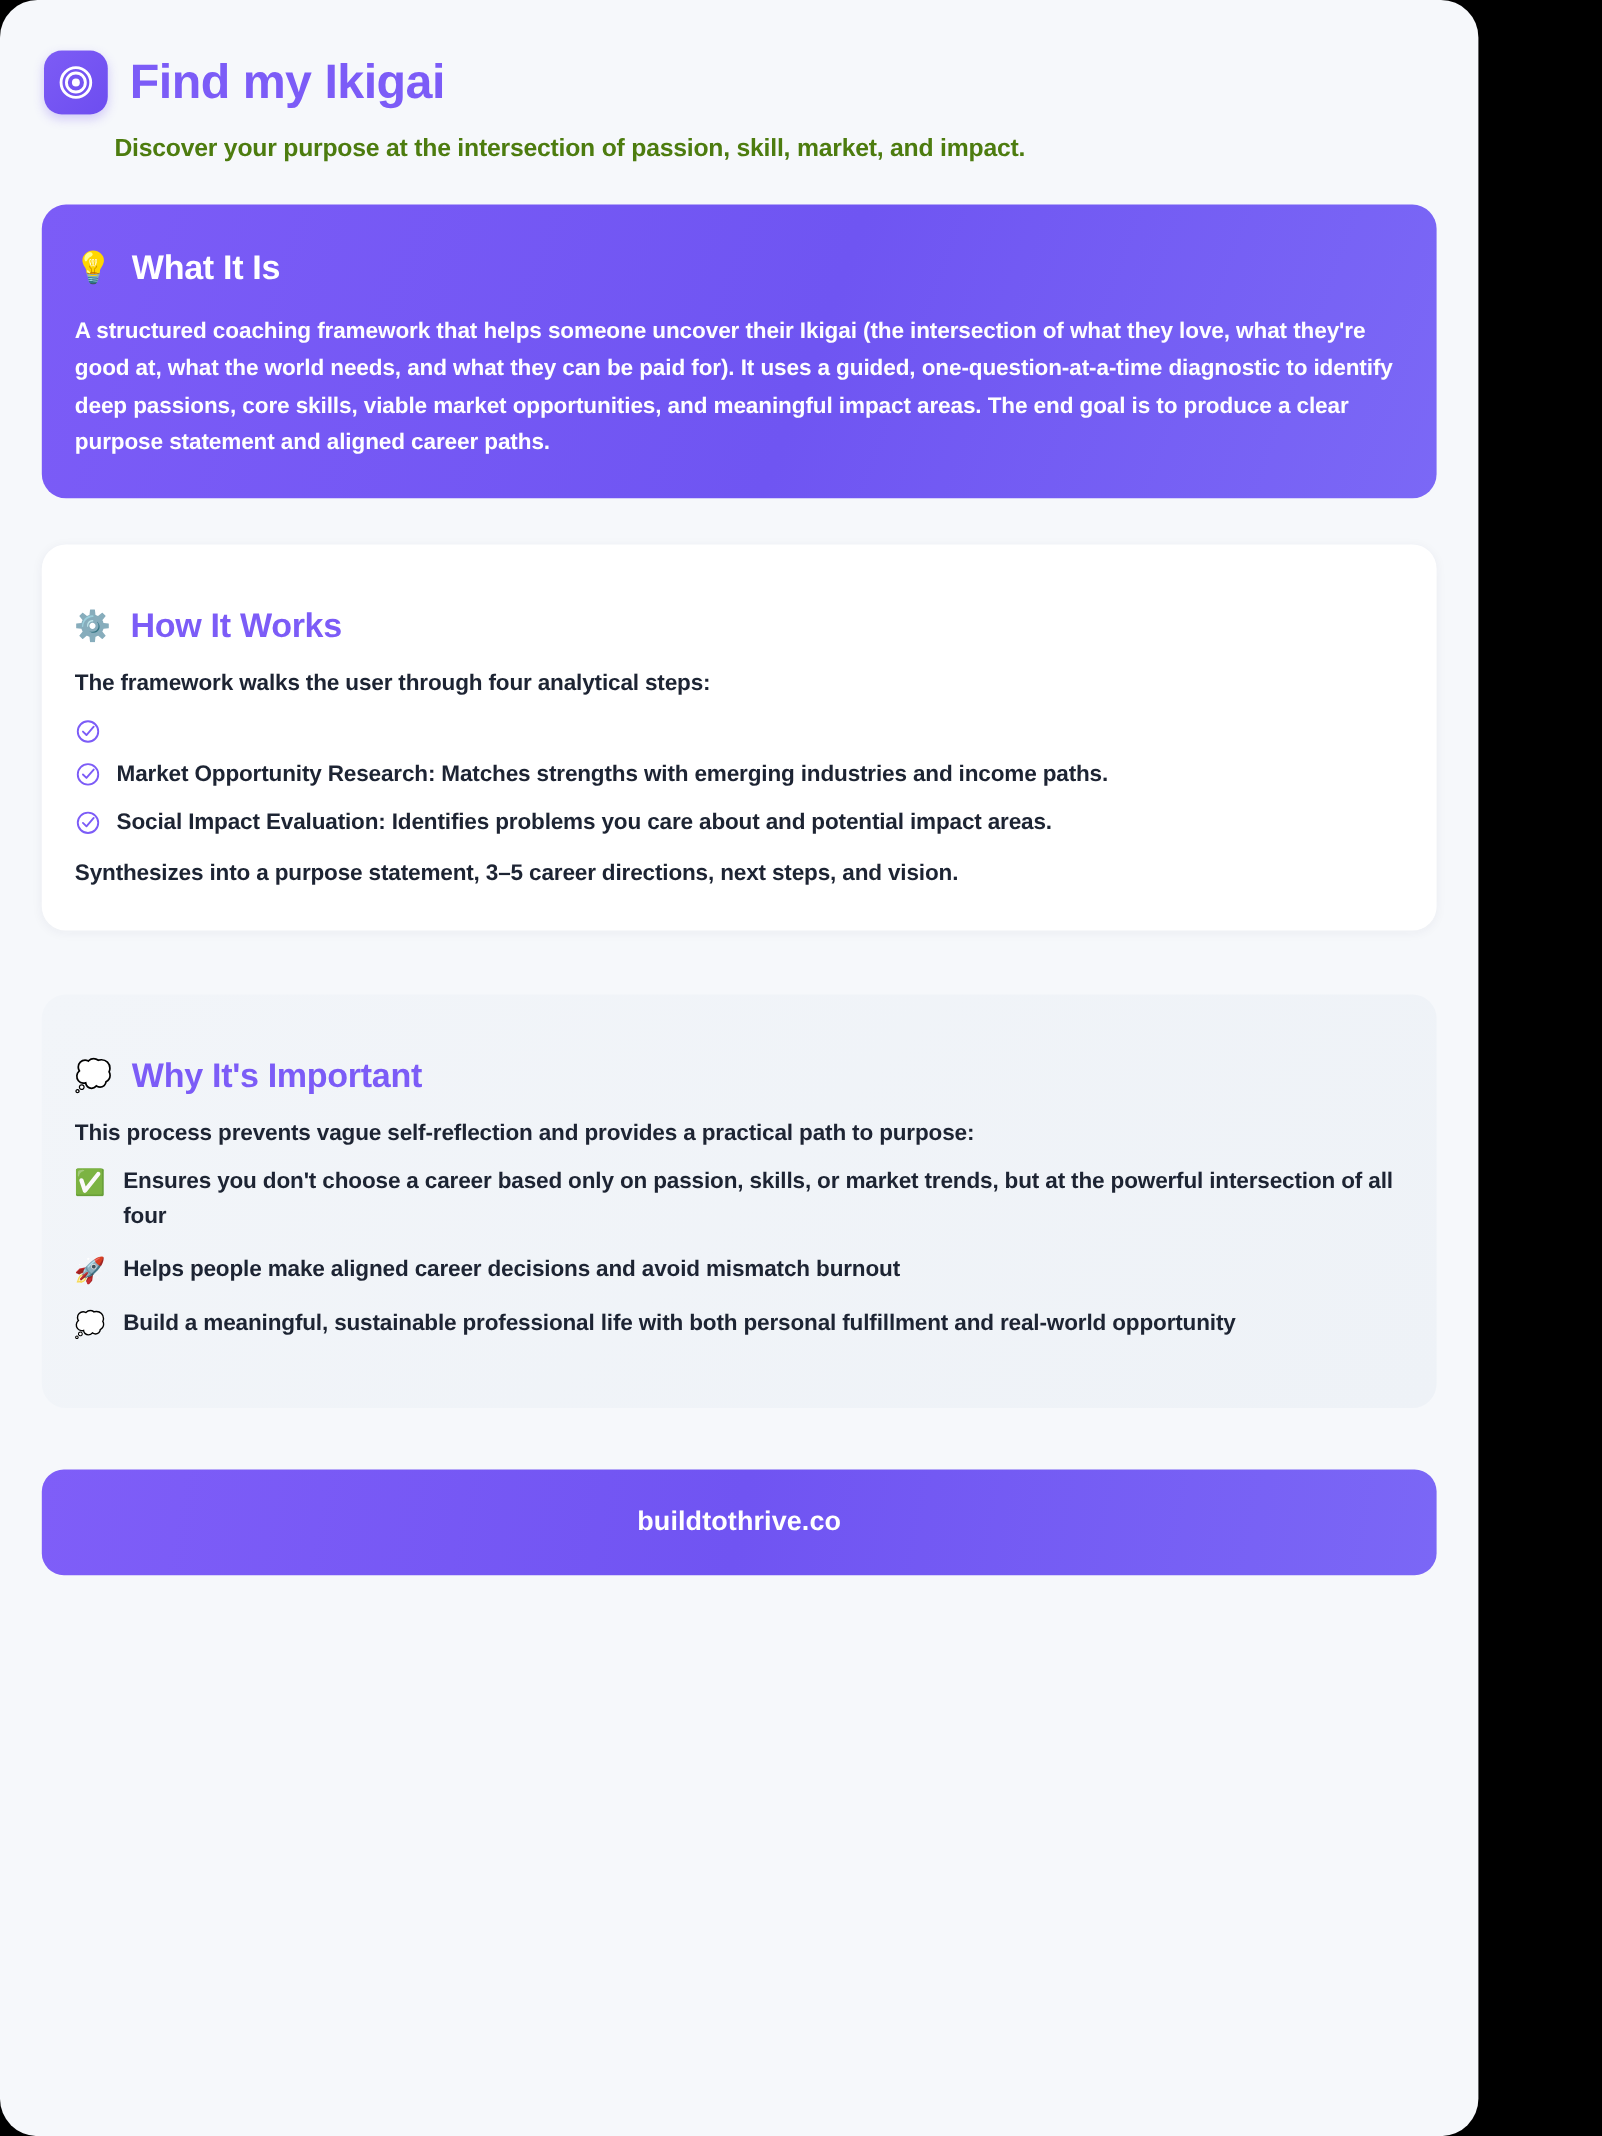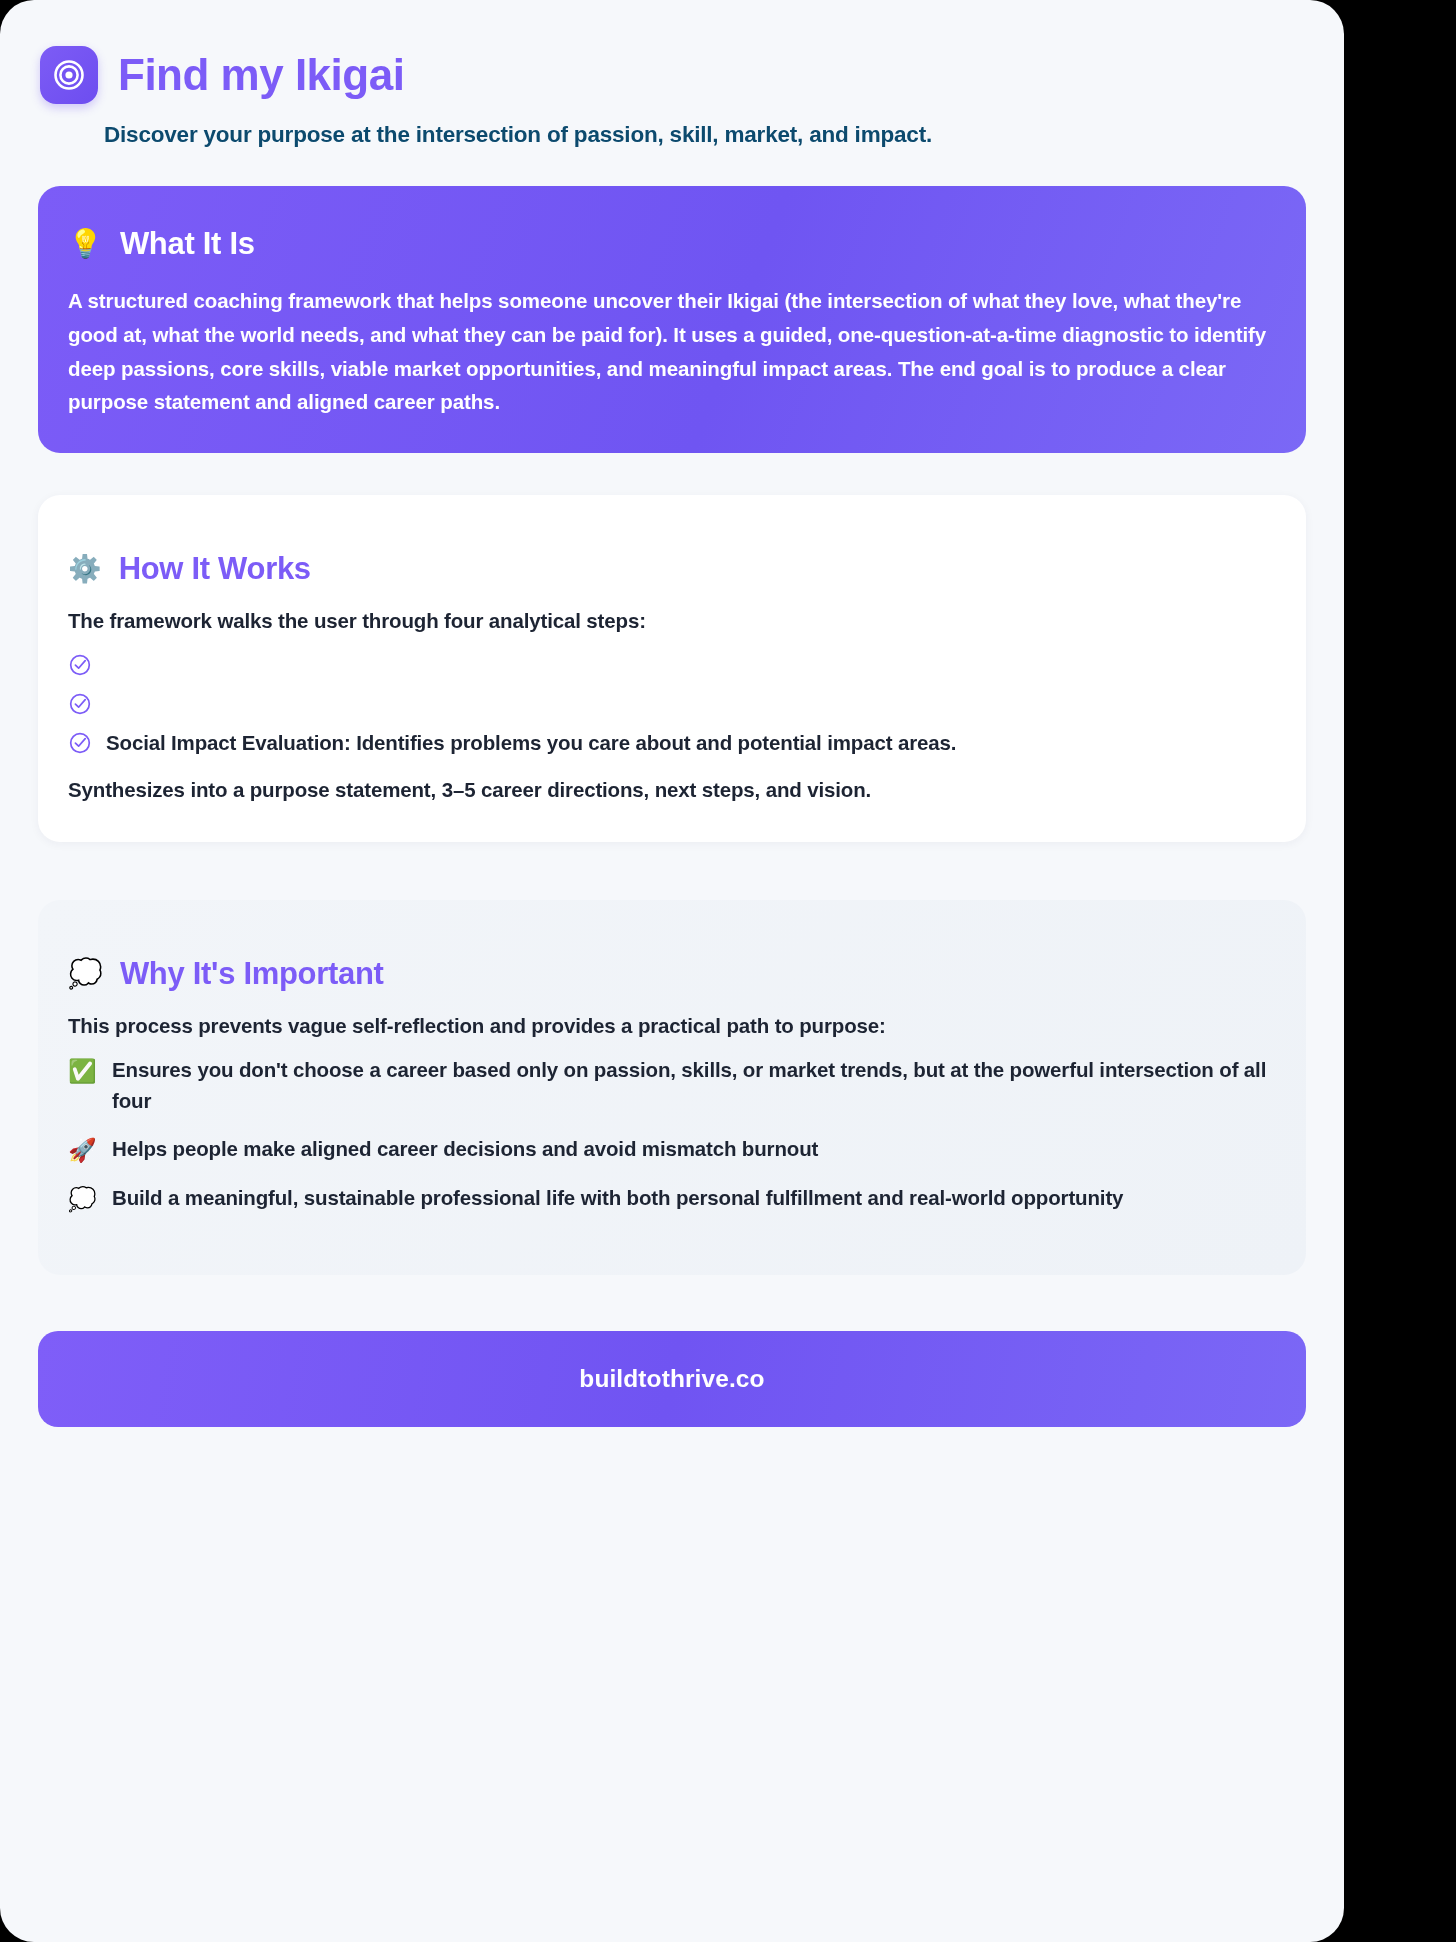--- a/index.html
+++ b/index.html
@@ -54,21 +54,21 @@
     color: #7c5cf7;
     letter-spacing: -0.5px;
     line-height: 1.05;
   }
 
   .app-subtitle {
     margin-top: 18px;
     margin-left: 66px;
     font-size: 22.5px;
     font-weight: 700;
-    color: #0c4a6e;
+    color: #4d7c0f;
     letter-spacing: -0.2px;
   }
 
   
   .card {
     border-radius: 22px;
     padding: 42px 30px 34px 30px;
   }
 
   .card-hero {
@@ -235,20 +235,21 @@
             </svg>
           </span>
         </li>
         <li class="item">
           <span class="bullet-check">
             <svg width="24" height="24" viewBox="0 0 24 24" aria-hidden="true">
               <circle cx="12" cy="12" r="9.3" fill="none" stroke="#7c5cf7" stroke-width="1.7"></circle>
               <path d="M7.4 12.1 L10.6 15.2 L17.2 7.6" fill="none" stroke="#7c5cf7" stroke-width="1.7" stroke-linecap="round" stroke-linejoin="round"></path>
             </svg>
           </span>
+          <span class="item-text">Market Opportunity Research: Matches strengths with emerging industries and income paths.</span>
         </li>
         <li class="item">
           <span class="bullet-check">
             <svg width="24" height="24" viewBox="0 0 24 24" aria-hidden="true">
               <circle cx="12" cy="12" r="9.3" fill="none" stroke="#7c5cf7" stroke-width="1.7"></circle>
               <path d="M7.4 12.1 L10.6 15.2 L17.2 7.6" fill="none" stroke="#7c5cf7" stroke-width="1.7" stroke-linecap="round" stroke-linejoin="round"></path>
             </svg>
           </span>
           <span class="item-text">Social Impact Evaluation: Identifies problems you care about and potential impact areas.</span>
         </li>

